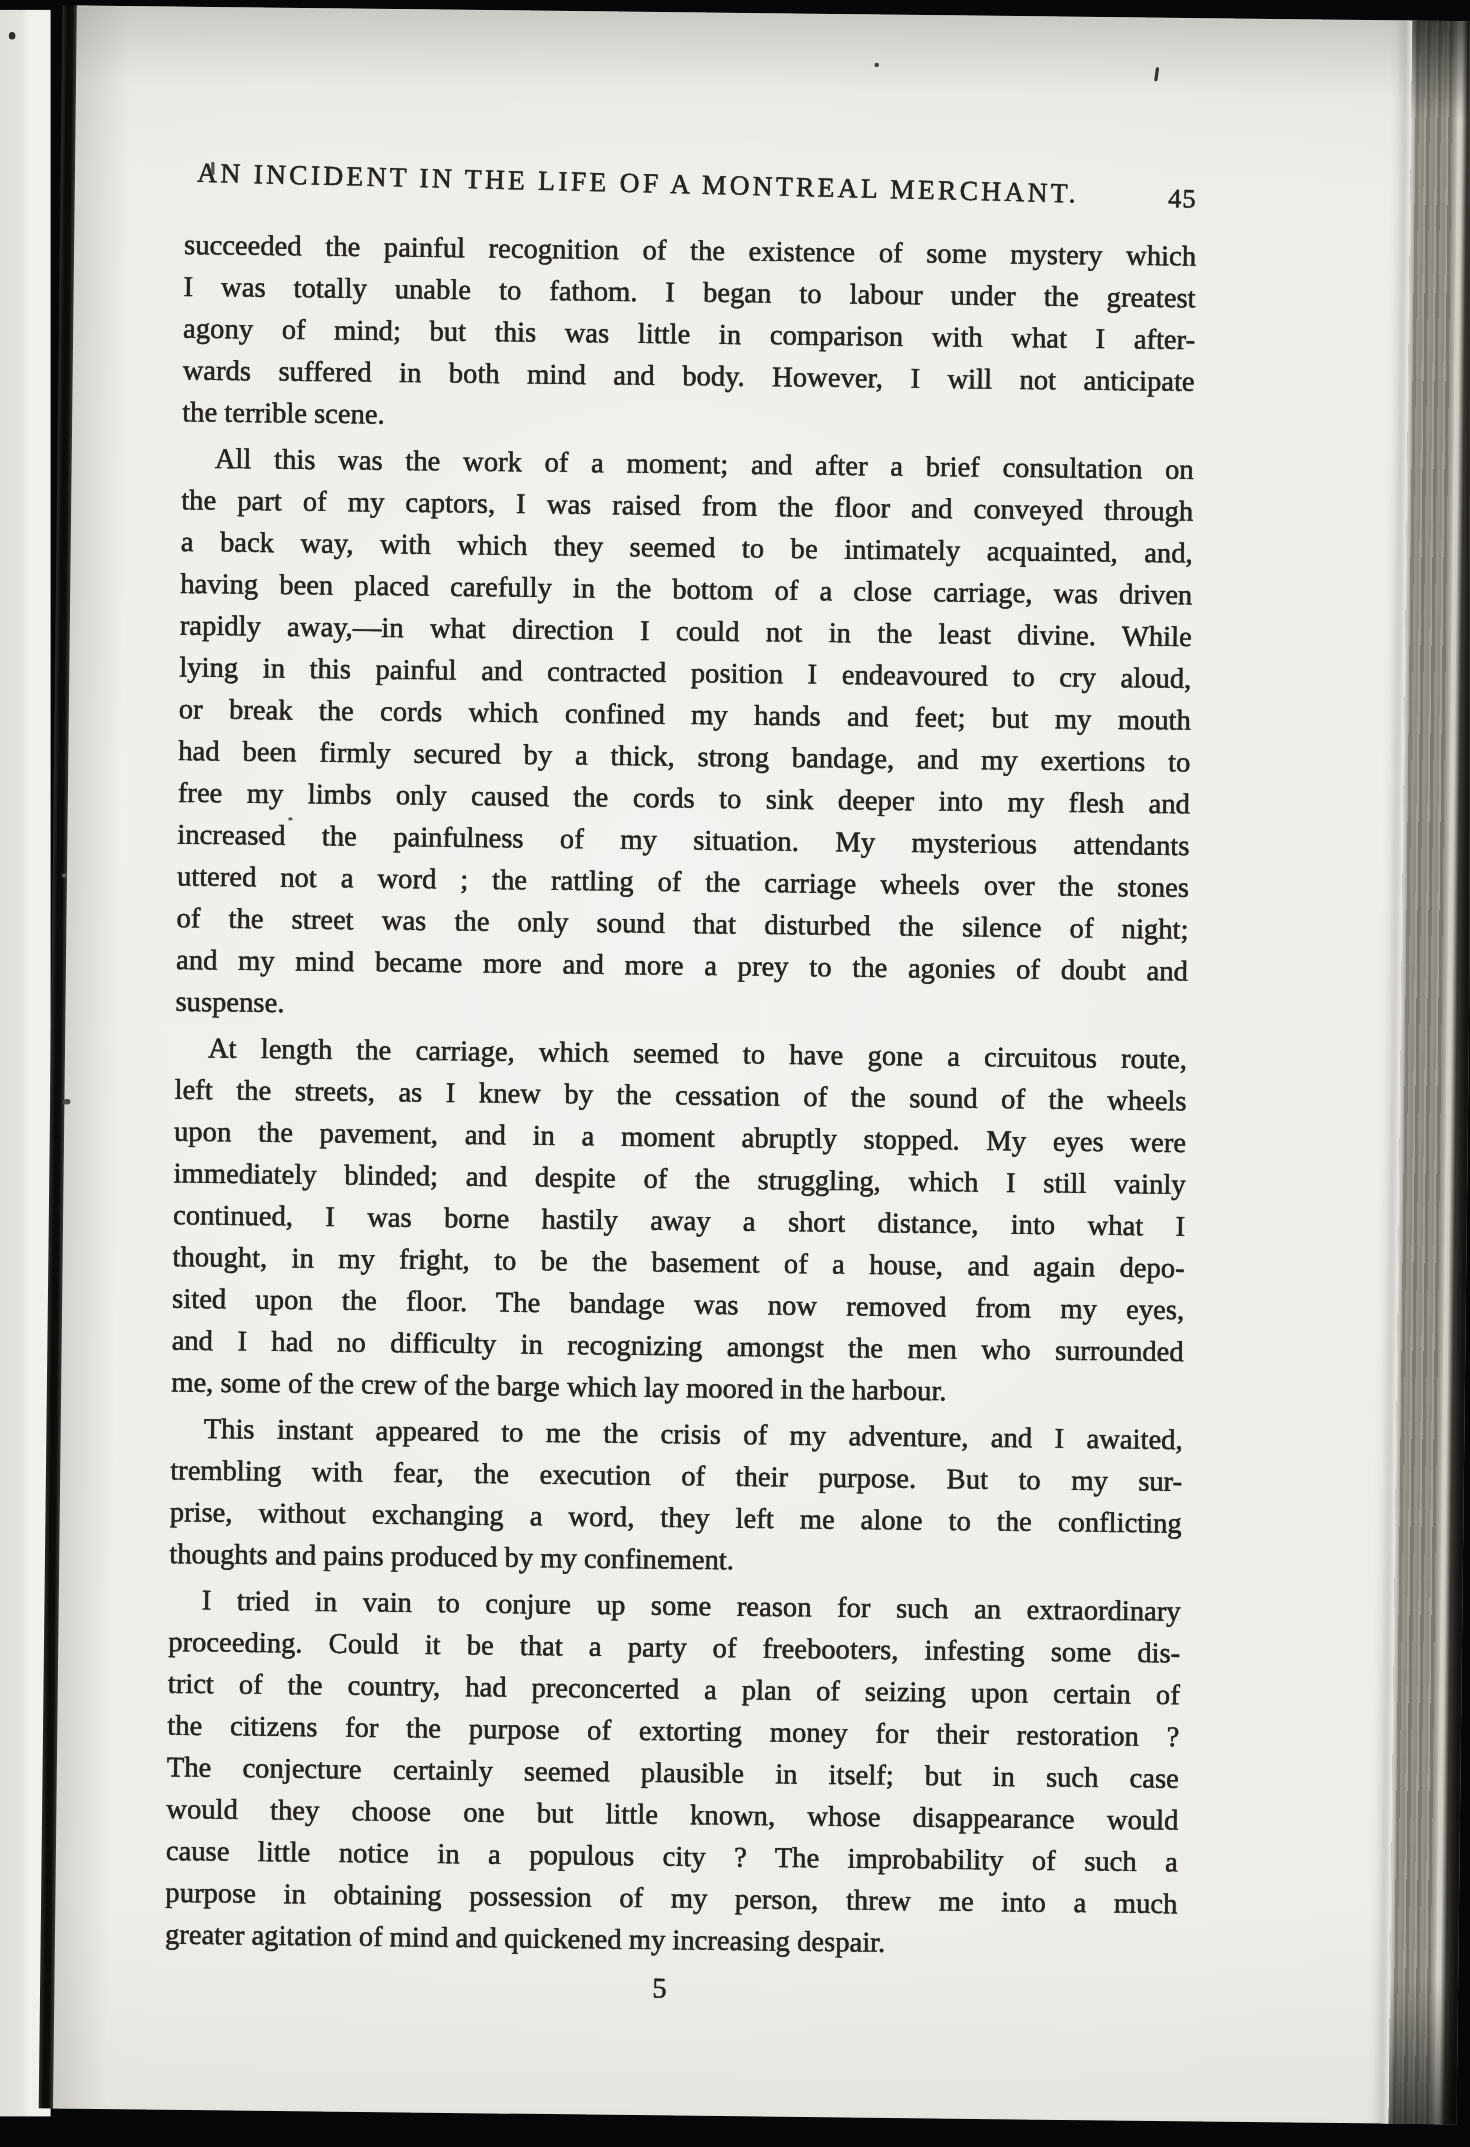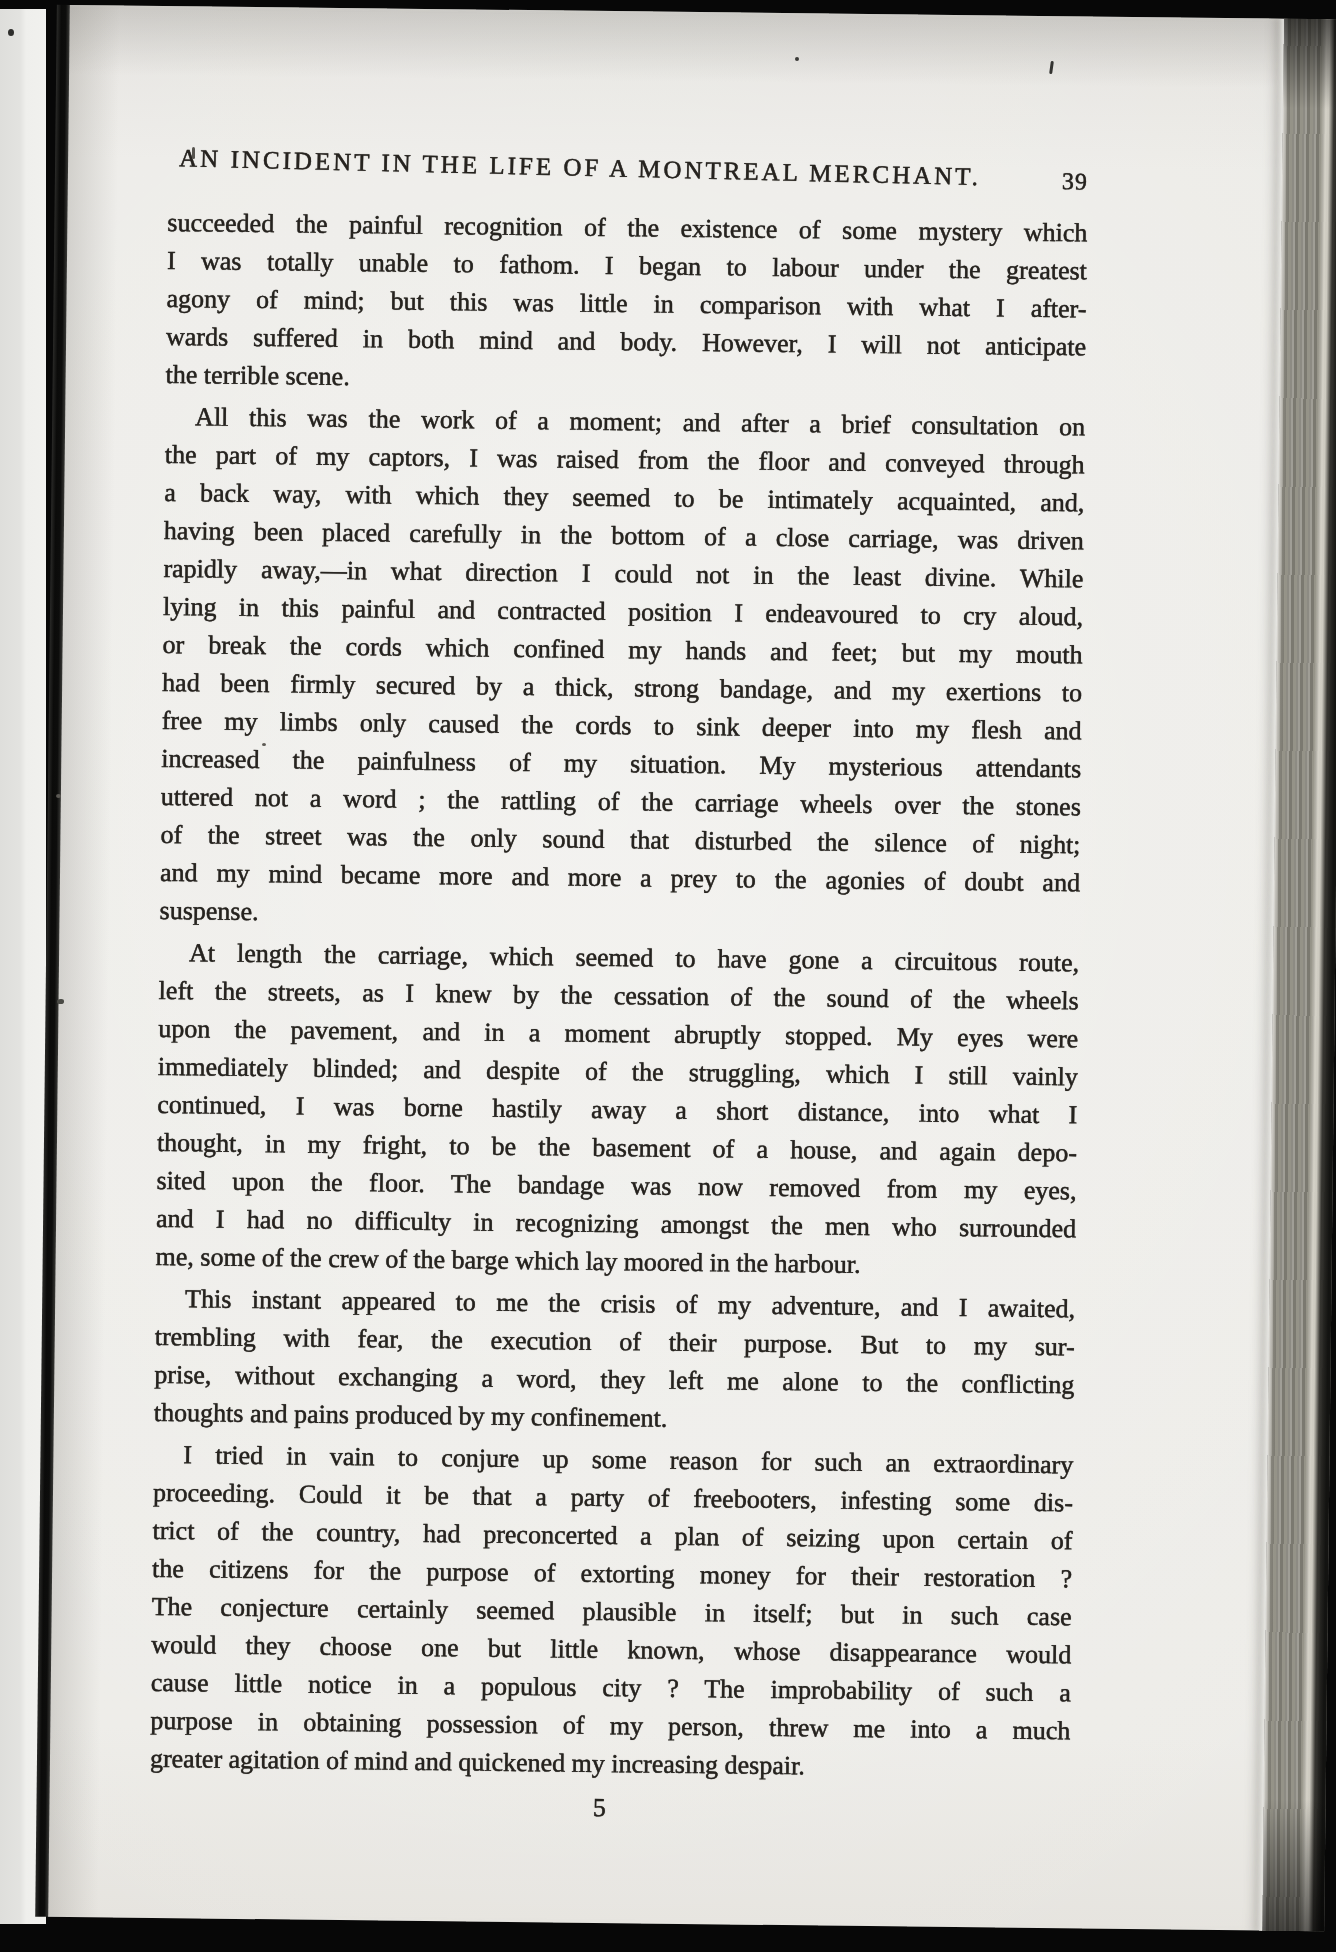--- a/index.html
+++ b/index.html
@@ -87,21 +87,21 @@
 
 <div class="left-strip"></div>
 
 <div class="assembly">
   <div class="gutter"></div>
   <div class="paper">
     <div class="content">
       <div class="measure">
         <div class="headline-row">
           <div class="headline">AN INCIDENT IN THE LIFE OF A MONTREAL MERCHANT.</div>
-          <div class="folio">39</div>
+          <div class="folio">45</div>
         </div>
         <div class="bodytext">
 
           <div class="para">
             <div class="line">succeeded the painful recognition of the existence of some mystery which</div>
             <div class="line">I was totally unable to fathom. I began to labour under the greatest</div>
             <div class="line">agony of mind; but this was little in comparison with what I after-</div>
             <div class="line">wards suffered in both mind and body. However, I will not anticipate</div>
             <div class="line last">the terrible scene.</div>
           </div>

